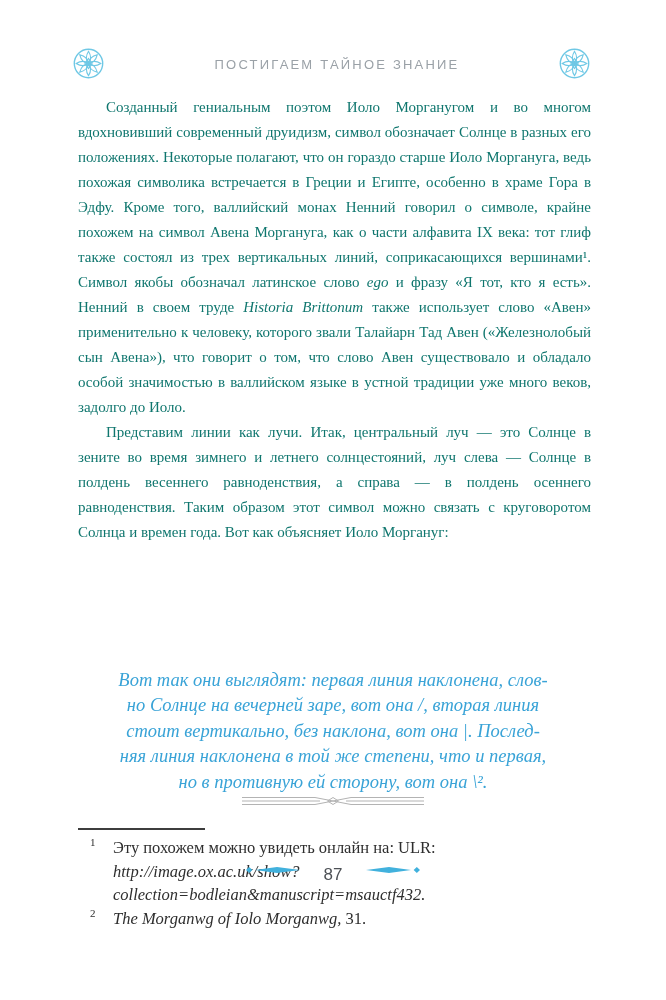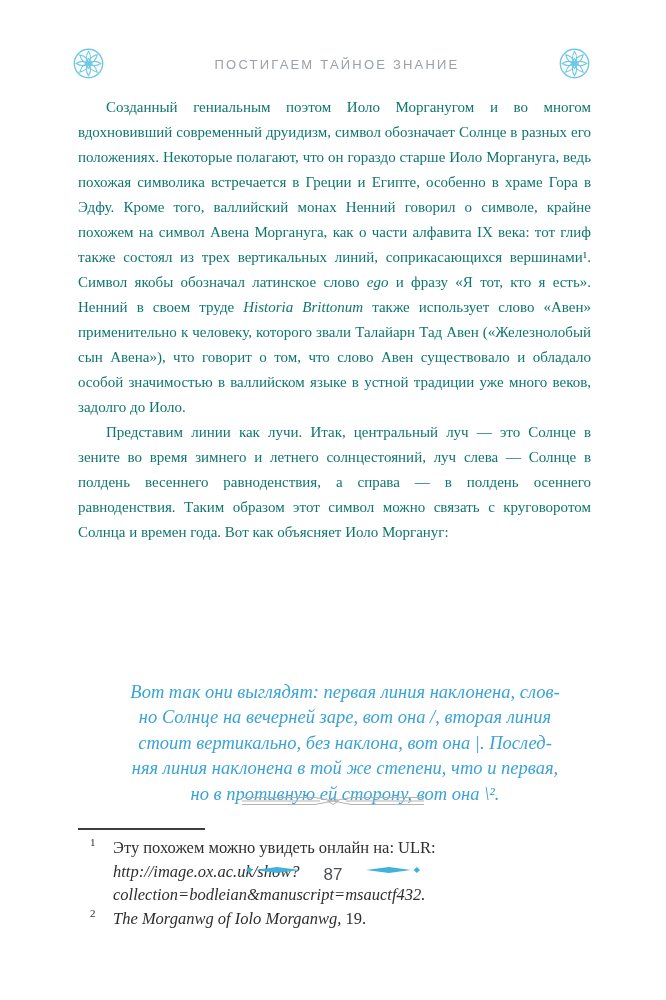--- a/index.html
+++ b/index.html
@@ -26,21 +26,21 @@
   .body-text{
     position:absolute;top:95px;left:78px;width:513px;
     font-size:15px;line-height:25px;color:#0f766e;
     text-align:justify;
   }
   .body-text p{margin:0;text-indent:28px;}
   .body-text .it{font-style:italic;}
   
   .quote{
     position:absolute;top:668px;left:83px;width:500px;
-    margin:12px;text-align:center;
+    margin:0;text-align:center;
     font-style:italic;
     font-size:18.5px;line-height:25.4px;
     color:#39a3d7;
     white-space:pre-line;
   }
   
   .divider{position:absolute;top:793px;left:50%;transform:translateX(-50%);}
   
   .fn-sep{position:absolute;top:828px;left:78px;width:127px;height:2px;background:#3d3d3d;}
   .footnotes{
@@ -127,21 +127,21 @@
       <path d="M91,4.5 L96.5,8 L91,11.5 L85.5,8 Z"></path>
     </g>
   </svg>
 
   <div class="fn-sep"></div>
   <div class="footnotes">
     <div class="footnote">
       <sup>1</sup><span>Эту похожем можно увидеть онлайн на: ULR: </span><span class="it">http://image.ox.ac.uk/show?collection=bodleian&amp;manuscript=msauctf432.</span>
     </div>
     <div class="footnote">
-      <sup>2</sup><span class="it">The Morganwg of Iolo Morganwg,</span><span> 19.</span>
+      <sup>2</sup><span class="it">The Morganwg of Iolo Morganwg,</span><span> 31.</span>
     </div>
   </div>
 
   <div class="ftr">
     <svg class="ftr-orn" width="54" height="10" viewBox="0 0 54 10">
       <g fill="#41b1dd">
         <polygon points="0,5 3.2,1.9 6.4,5 3.2,8.1"></polygon>
         <polygon points="9,5 31,2.1 54,5 31,7.9"></polygon>
       </g>
     </svg>

